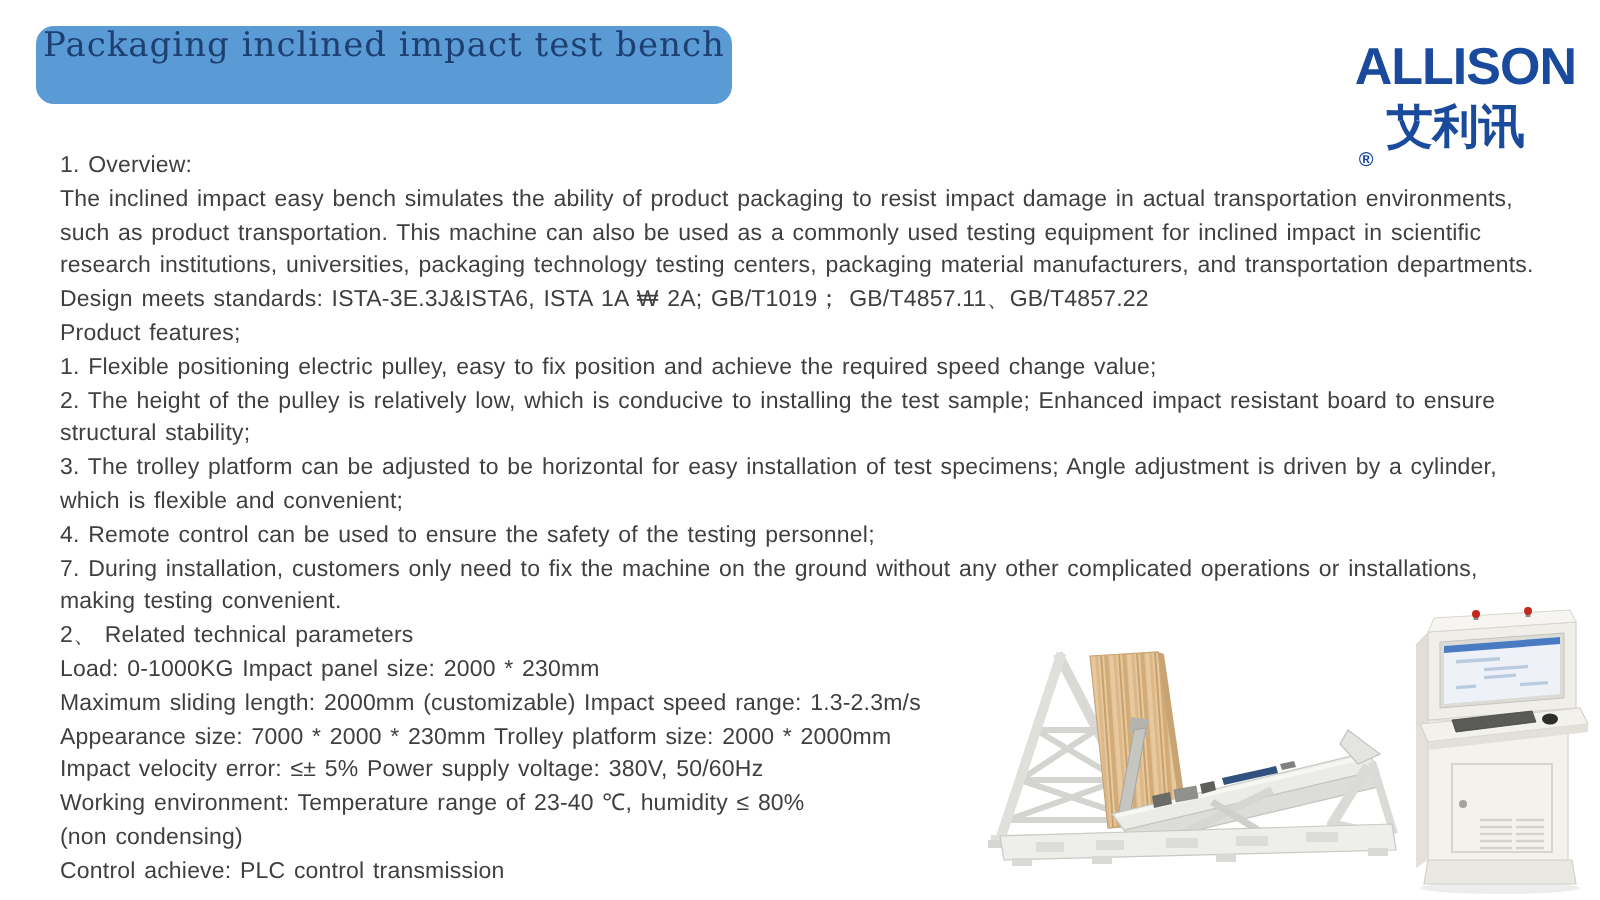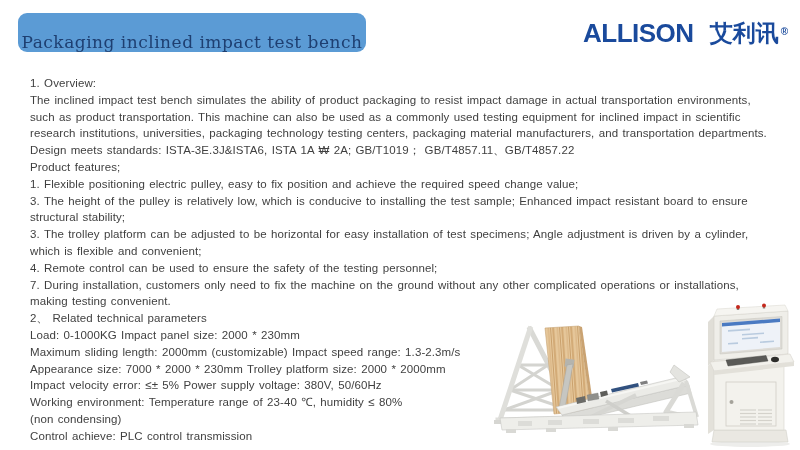--- a/index.html
+++ b/index.html
@@ -1,21 +1,21 @@
 <!DOCTYPE html>
 <html><head>
 <meta charset="utf-8">
 <style>
   html,body{margin:0;padding:0;}
   .page{position:relative;width:800px;height:450px;background:#ffffff;overflow:hidden;
         font-family:"Liberation Sans",sans-serif;}
   .banner{position:absolute;left:18px;top:13px;width:348px;height:39px;background:#5b9bd5;
-          border-radius:9px;display:flex;align-items:flex-end;justify-content:center;}
+          border-radius:9px;display:flex;align-items:flex-start;justify-content:center;}
   .banner span{font-family:"DejaVu Serif",serif;font-size:17px;color:#1e3f71;letter-spacing:0.5px;}
-  .logo{position:absolute;right:12px;top:18px;display:flex;align-items:center;color:#1a4a9c;}
+  .logo{position:absolute;right:12px;top:18px;display:flex;align-items:flex-start;color:#1a4a9c;flex-direction:column;}
   .logo-latin{font-size:26px;font-weight:bold;letter-spacing:-0.5px;line-height:30px;}
   .logo-cn{font-size:23px;font-weight:bold;margin-left:16px;line-height:30px;}
   .logo-r{font-size:10px;font-weight:bold;margin-left:2px;margin-top:-3px;}
   .body-text{position:absolute;left:30px;top:75px;width:760px;color:#3f3f3f;font-size:11.5px;}
   .body-text .line{height:16.8px;line-height:16.8px;white-space:nowrap;word-spacing:1px;letter-spacing:0.1px;}
   svg{position:absolute;}
   .machine{left:488px;top:315px;}
   .cabinet{left:698px;top:296px;}
 </style>
 </head>
@@ -28,27 +28,27 @@
   </div>
 
   <div class="logo">
     <span class="logo-latin">ALLISON</span>
     <span class="logo-cn">艾利讯</span>
     <span class="logo-r">®</span>
   </div>
 
   <div class="body-text">
     <div class="line">1. Overview:</div>
-    <div class="line">The inclined impact test bench simulates the ability of product packaging to resist impact damage in actual transportation environments,</div>
+    <div class="line">The inclined impact easy bench simulates the ability of product packaging to resist impact damage in actual transportation environments,</div>
     <div class="line">such as product transportation. This machine can also be used as a commonly used testing equipment for inclined impact in scientific</div>
     <div class="line">research institutions, universities, packaging technology testing centers, packaging material manufacturers, and transportation departments.</div>
     <div class="line">Design meets standards: ISTA-3E.3J&amp;ISTA6, ISTA 1A ₩ 2A; GB/T1019； GB/T4857.11、GB/T4857.22</div>
     <div class="line">Product features;</div>
     <div class="line">1. Flexible positioning electric pulley, easy to fix position and achieve the required speed change value;</div>
-    <div class="line">3. The height of the pulley is relatively low, which is conducive to installing the test sample; Enhanced impact resistant board to ensure</div>
+    <div class="line">2. The height of the pulley is relatively low, which is conducive to installing the test sample; Enhanced impact resistant board to ensure</div>
     <div class="line">structural stability;</div>
     <div class="line">3. The trolley platform can be adjusted to be horizontal for easy installation of test specimens; Angle adjustment is driven by a cylinder,</div>
     <div class="line">which is flexible and convenient;</div>
     <div class="line">4. Remote control can be used to ensure the safety of the testing personnel;</div>
     <div class="line">7. During installation, customers only need to fix the machine on the ground without any other complicated operations or installations,</div>
     <div class="line">making testing convenient.</div>
     <div class="line">2、 Related technical parameters</div>
     <div class="line">Load: 0-1000KG Impact panel size: 2000 * 230mm</div>
     <div class="line">Maximum sliding length: 2000mm (customizable) Impact speed range: 1.3-2.3m/s</div>
     <div class="line">Appearance size: 7000 * 2000 * 230mm Trolley platform size: 2000 * 2000mm</div>

